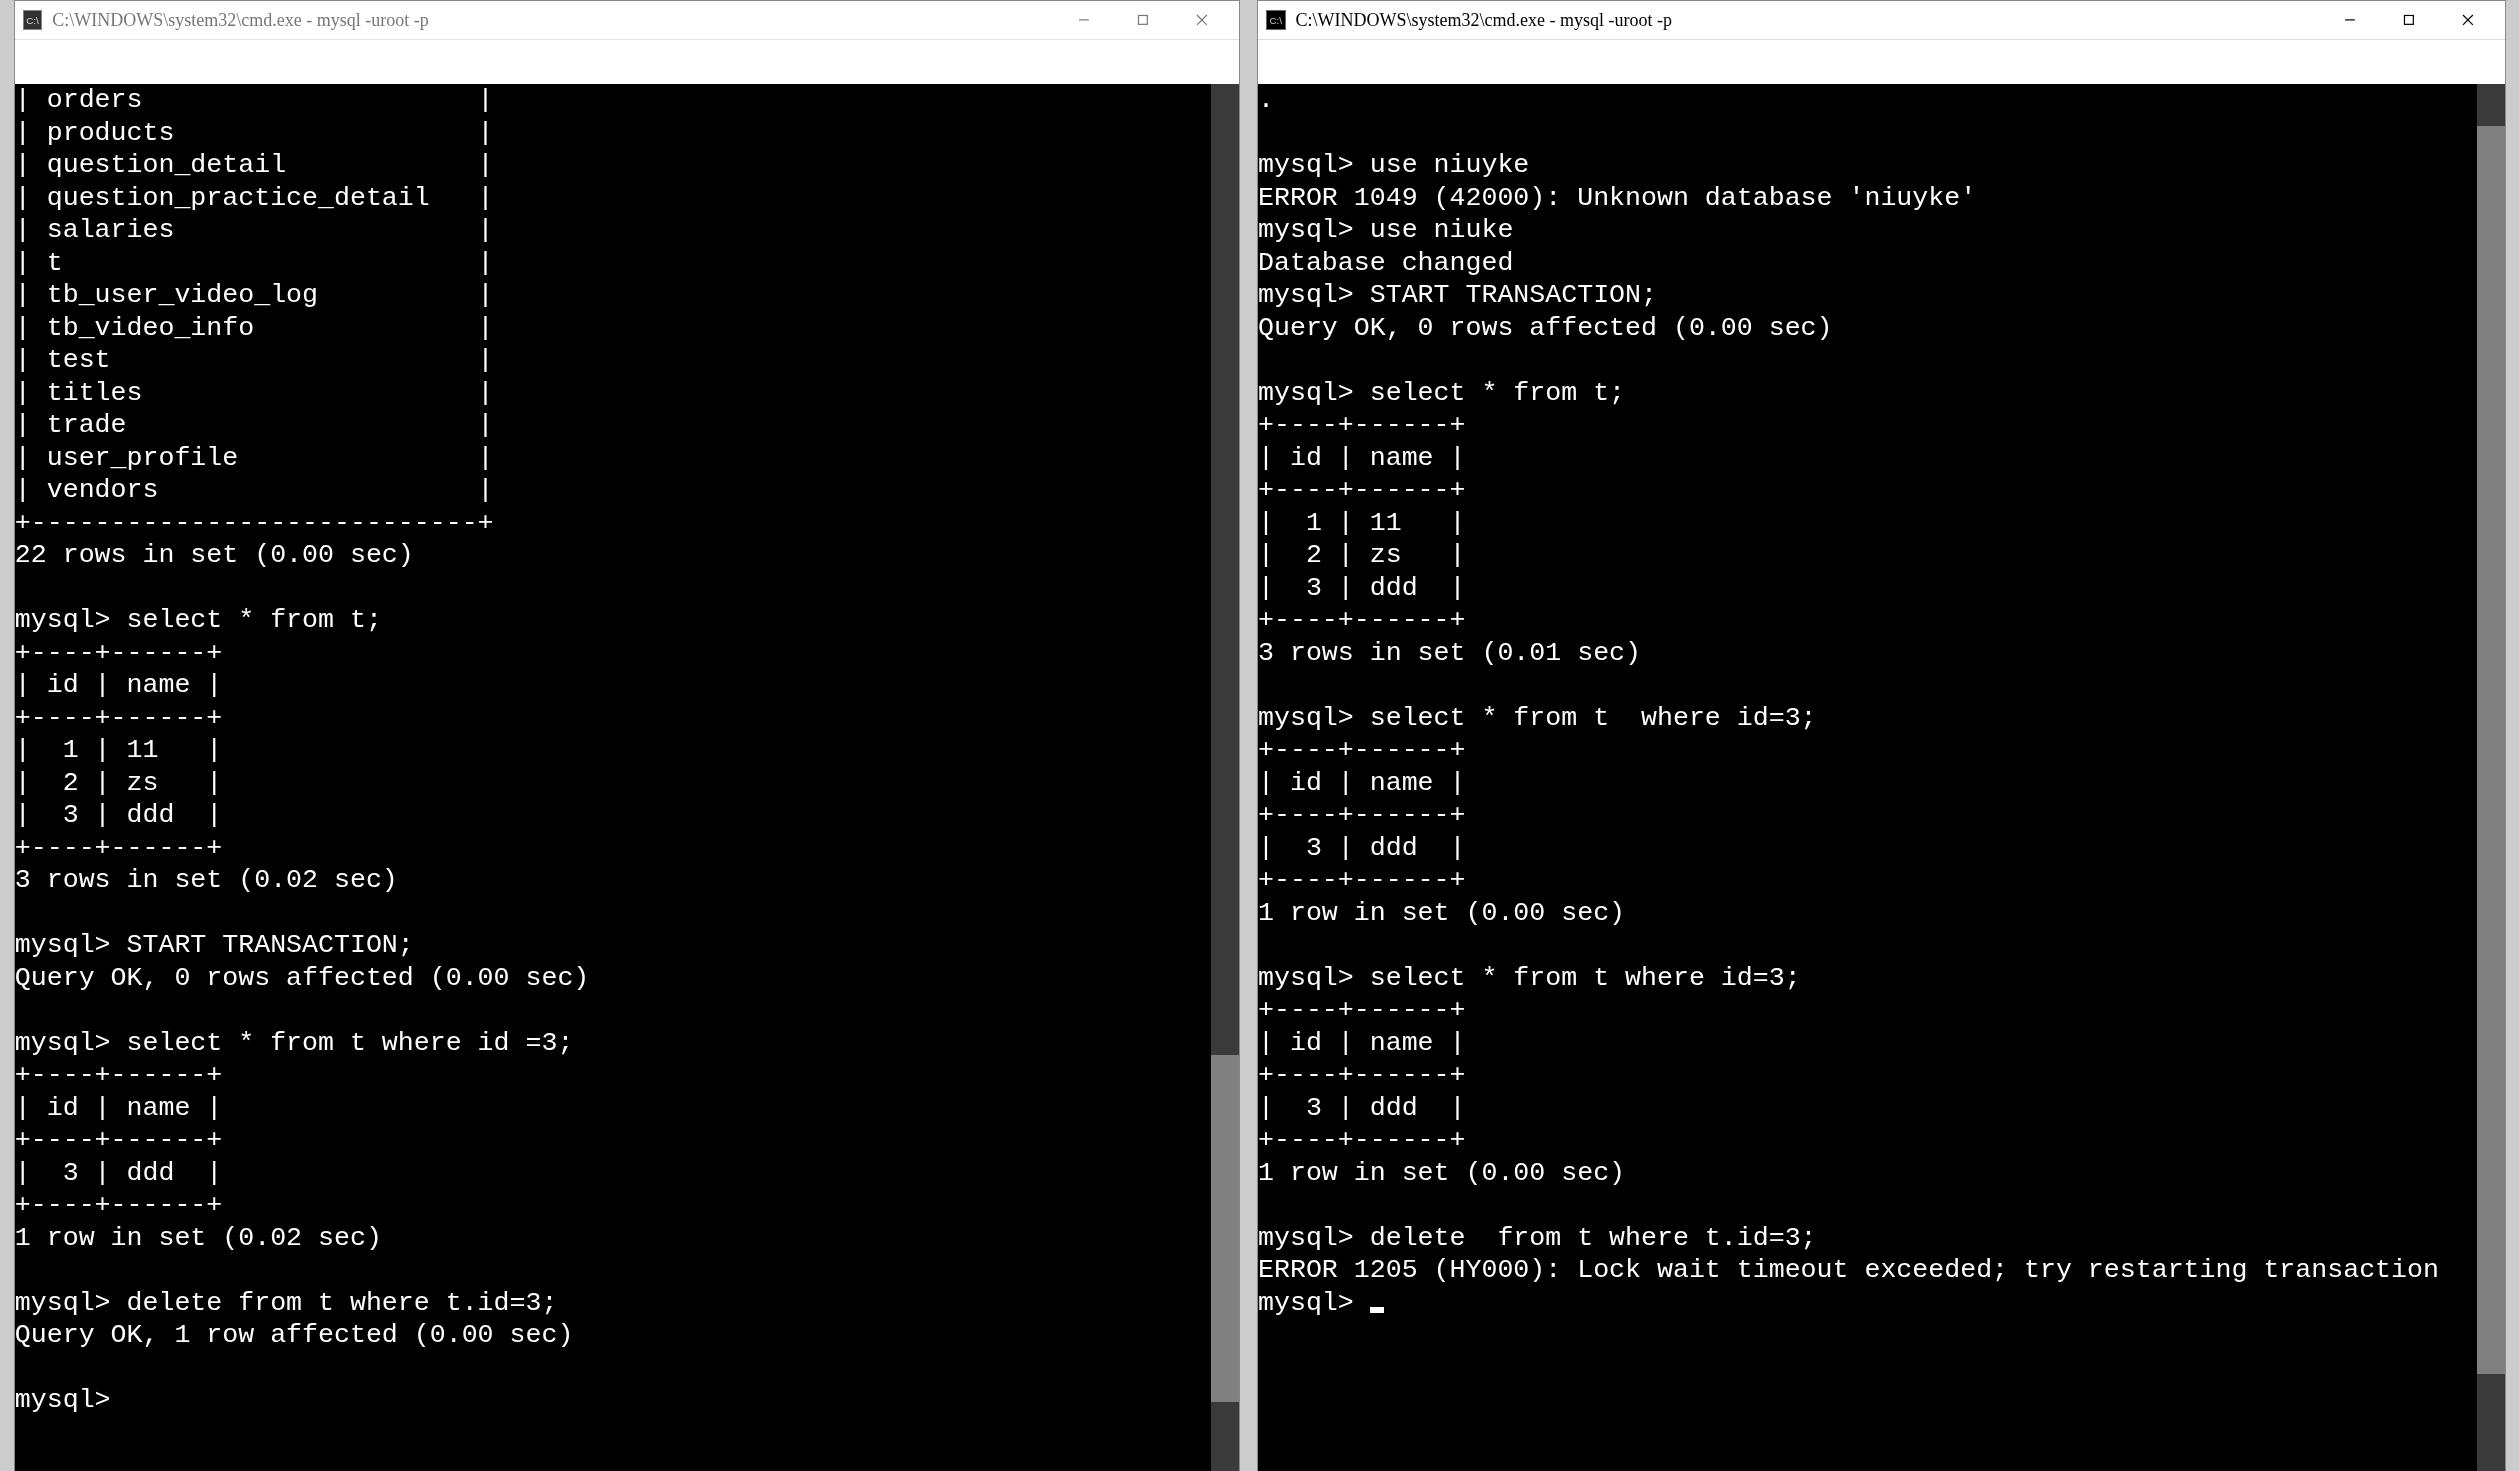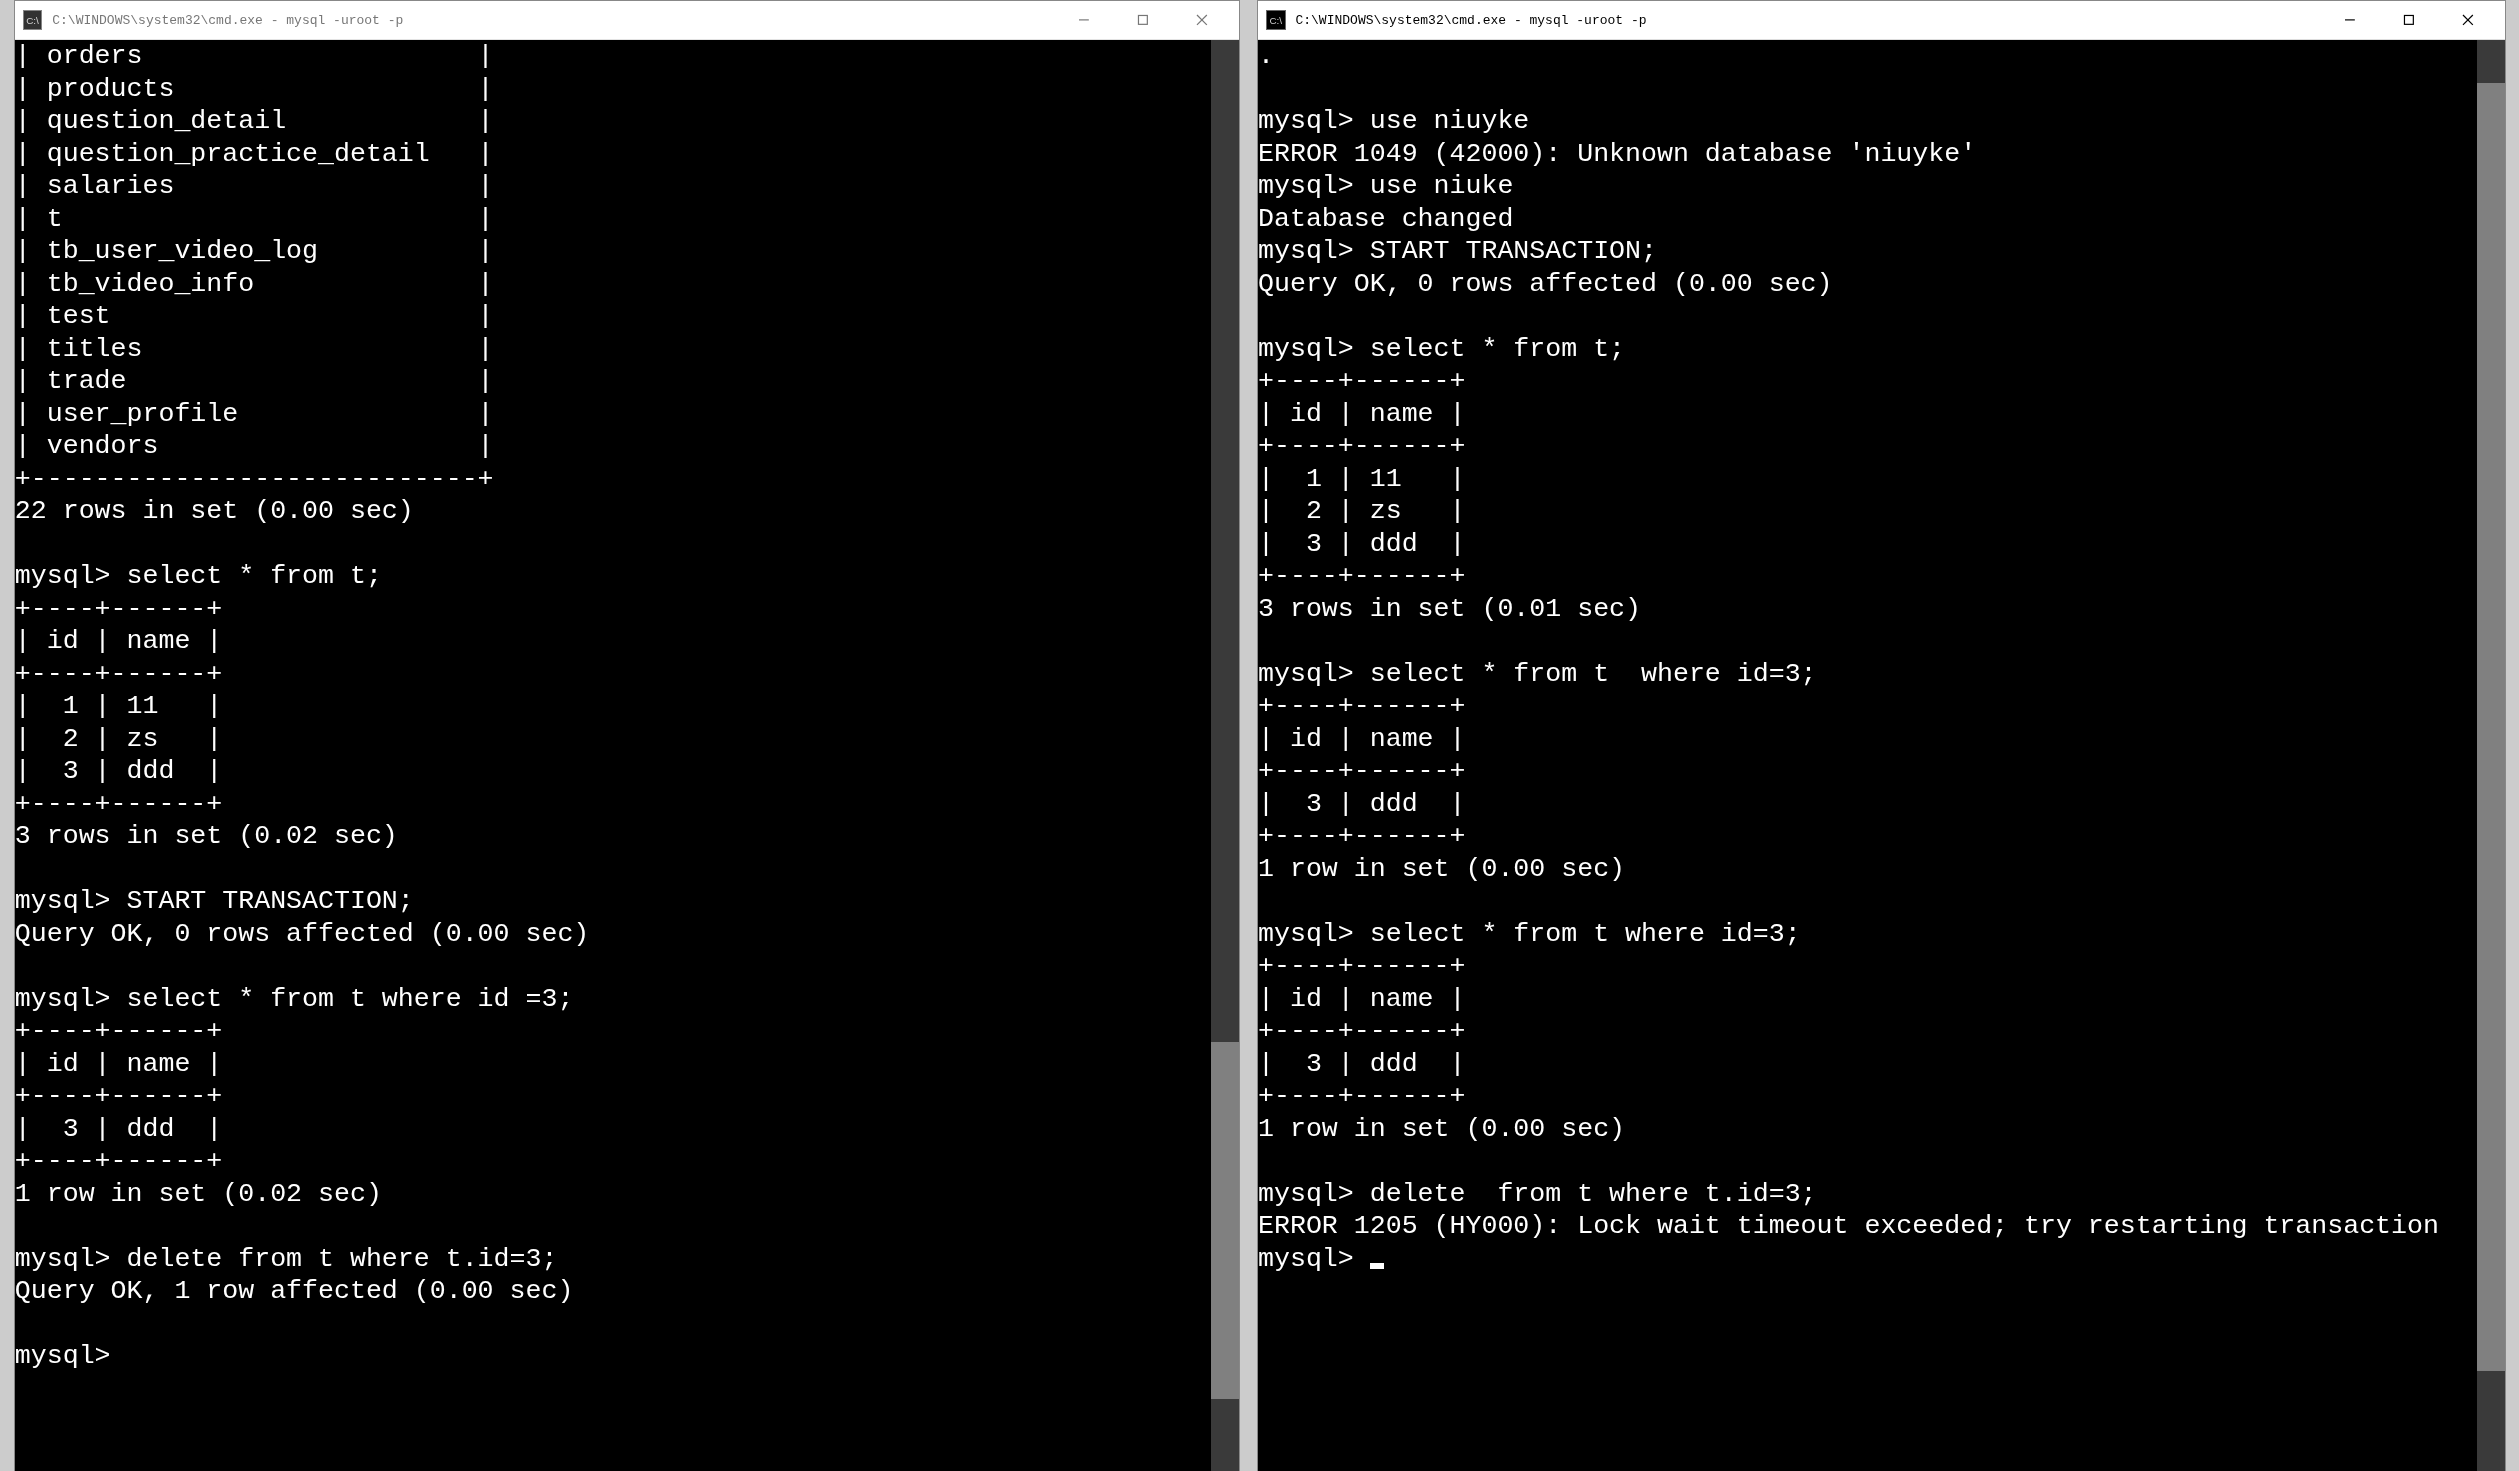--- a/index.html
+++ b/index.html
@@ -51,22 +51,22 @@
       border: 1px solid #666666;
       display: flex;
       align-items: center;
       justify-content: center;
       font-size: 9.9px;
       color: #cccccc;
       font-family: sans-serif;
       flex-shrink: 0;
     }
     .titlebar-text {
-      font-family: Liberation Mono, monospace;
-      font-size: 13px;
+      font-family: Liberation Serif, serif;
+      font-size: 18px;
       color: #000000;
       flex: 1;
       white-space: nowrap;
       overflow: hidden;
     }
     .window-controls {
       display: flex;
       align-items: center;
       gap: 0;
       margin-left: auto;
@@ -86,20 +86,21 @@
       width: 13.8px;
       height: 13.8px;
     }
     .terminal-body {
       flex: 1;
       background: #000000;
       padding: 0;
       overflow: hidden;
       position: relative;
       display: flex;
+      margin-top: 44px;
     }
     .terminal-content {
       flex: 1;
       color: #ffffff;
       font-family: "Consolas", "SimSun", "Courier New", monospace;
       font-size: 26.6px;
       line-height: 32.5px;
       white-space: pre;
       padding: 0;
       overflow: hidden;

